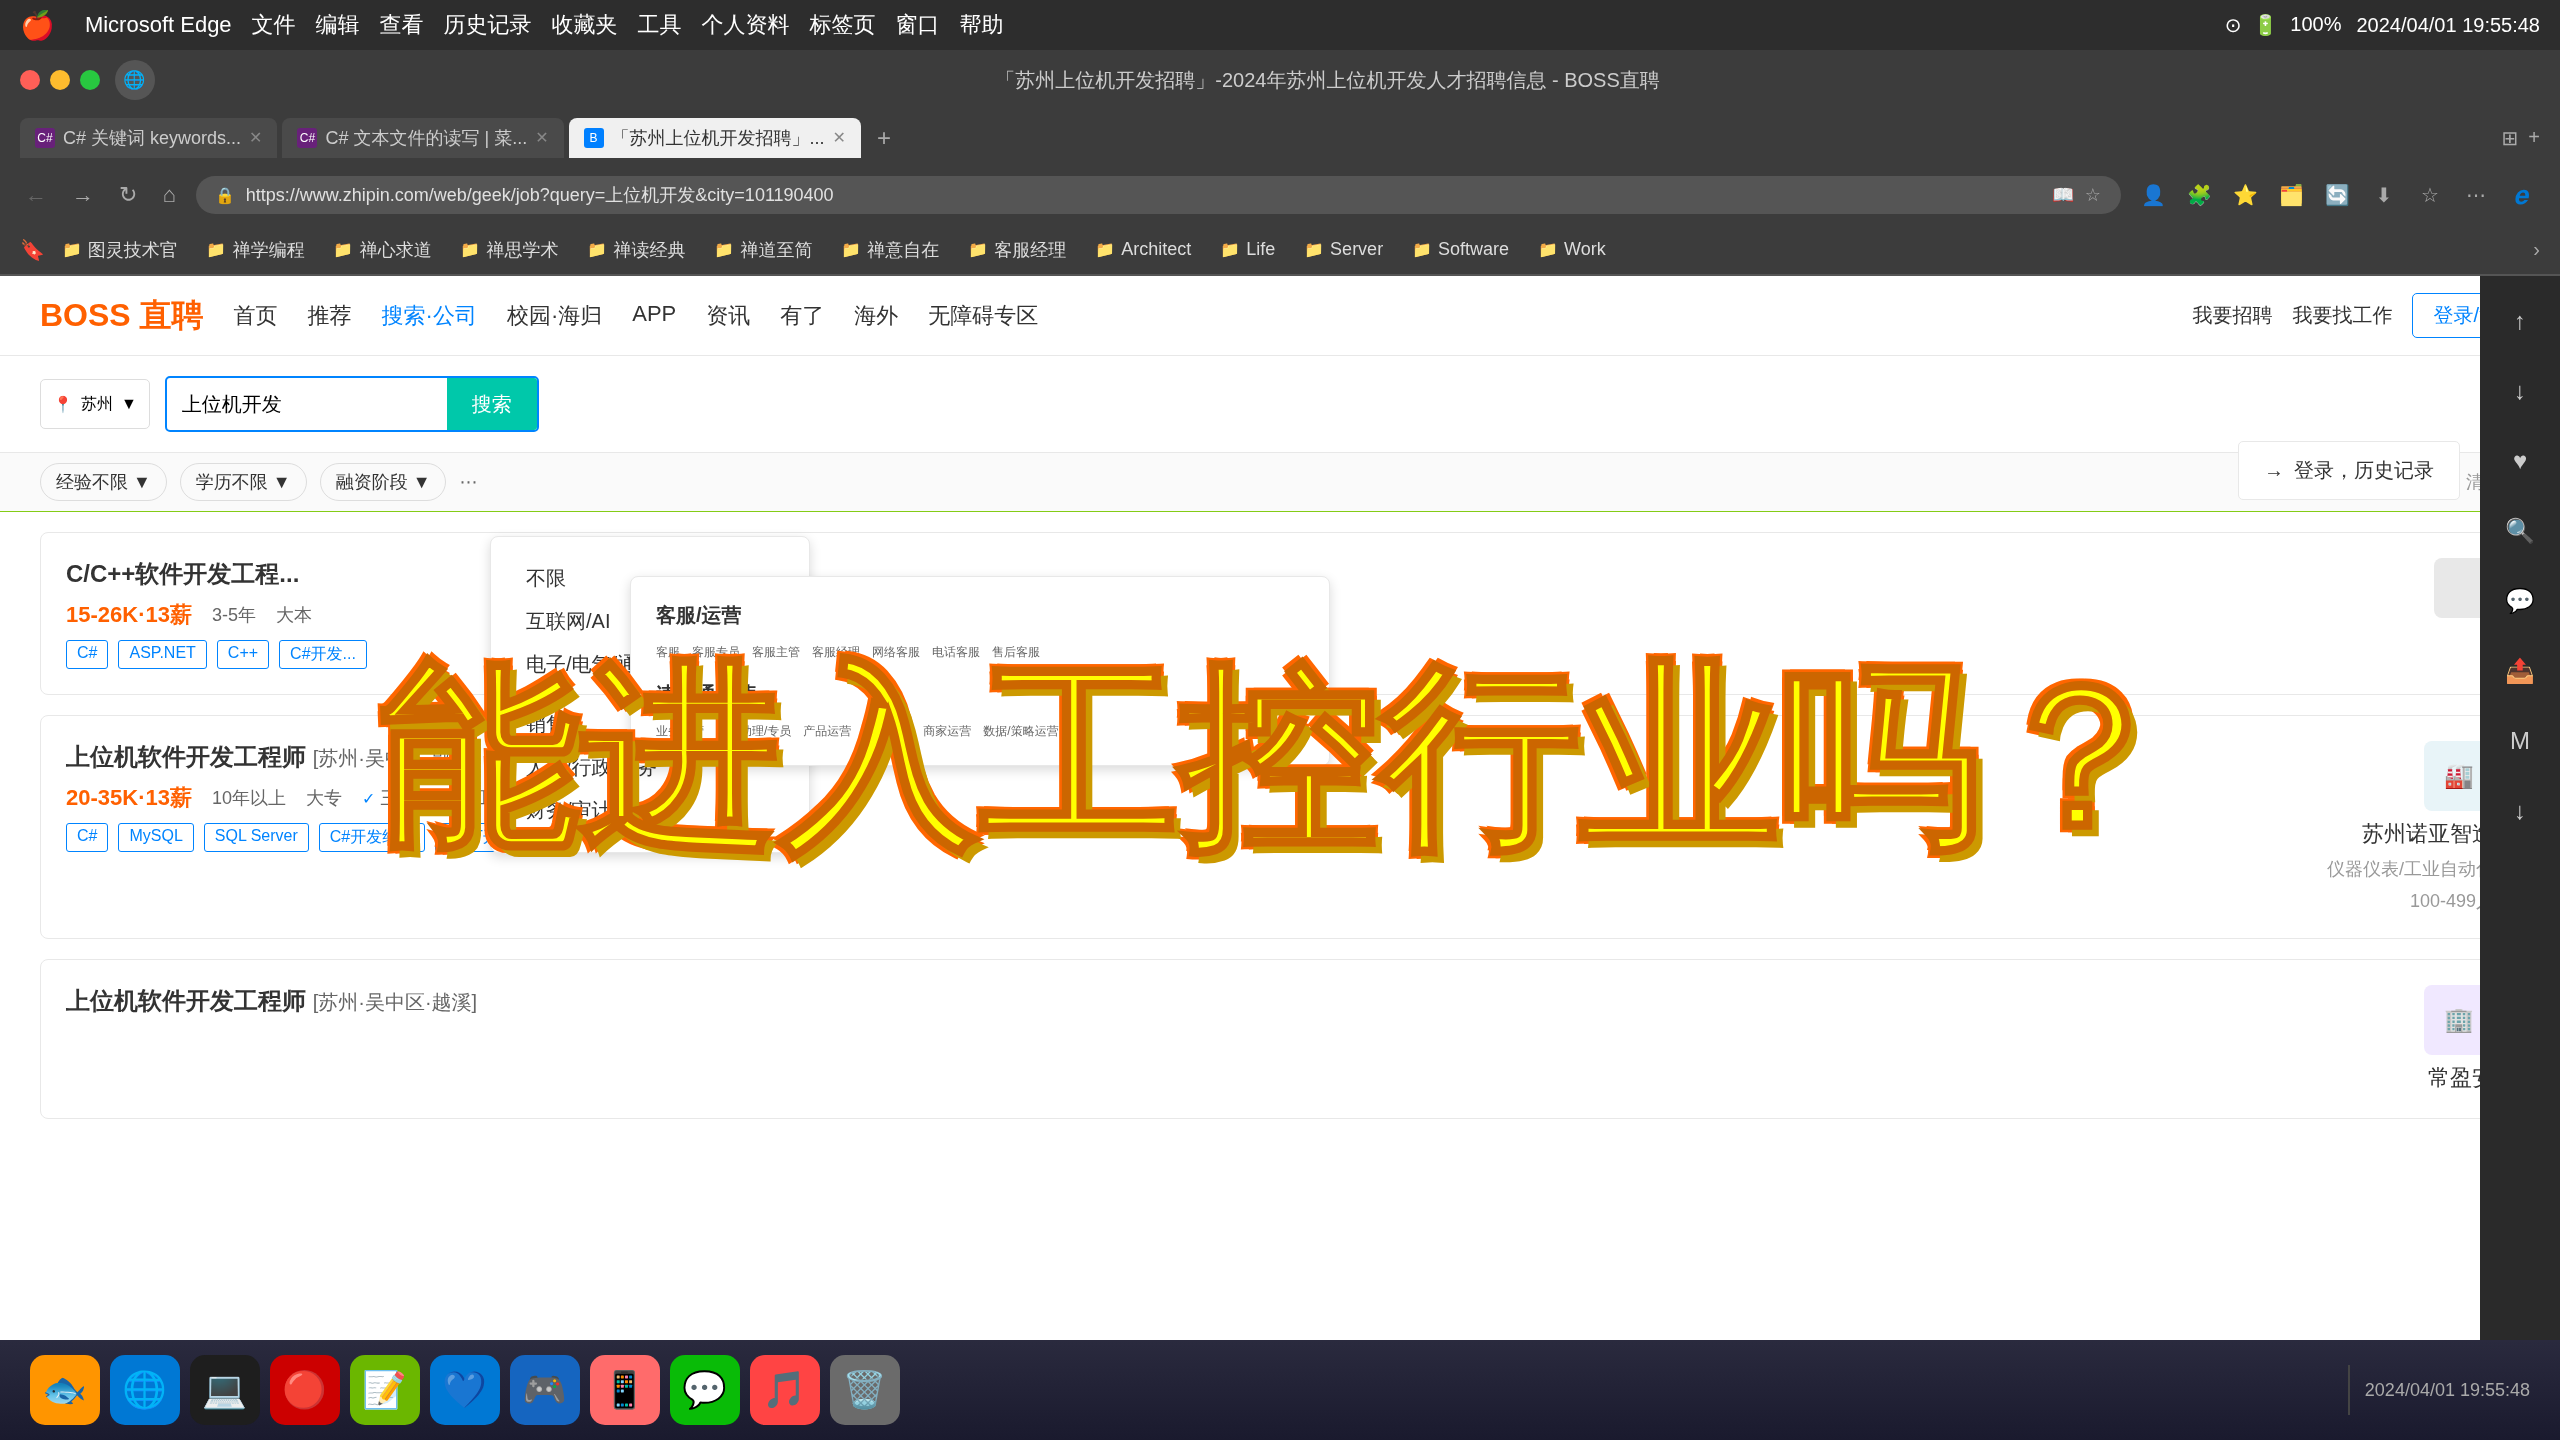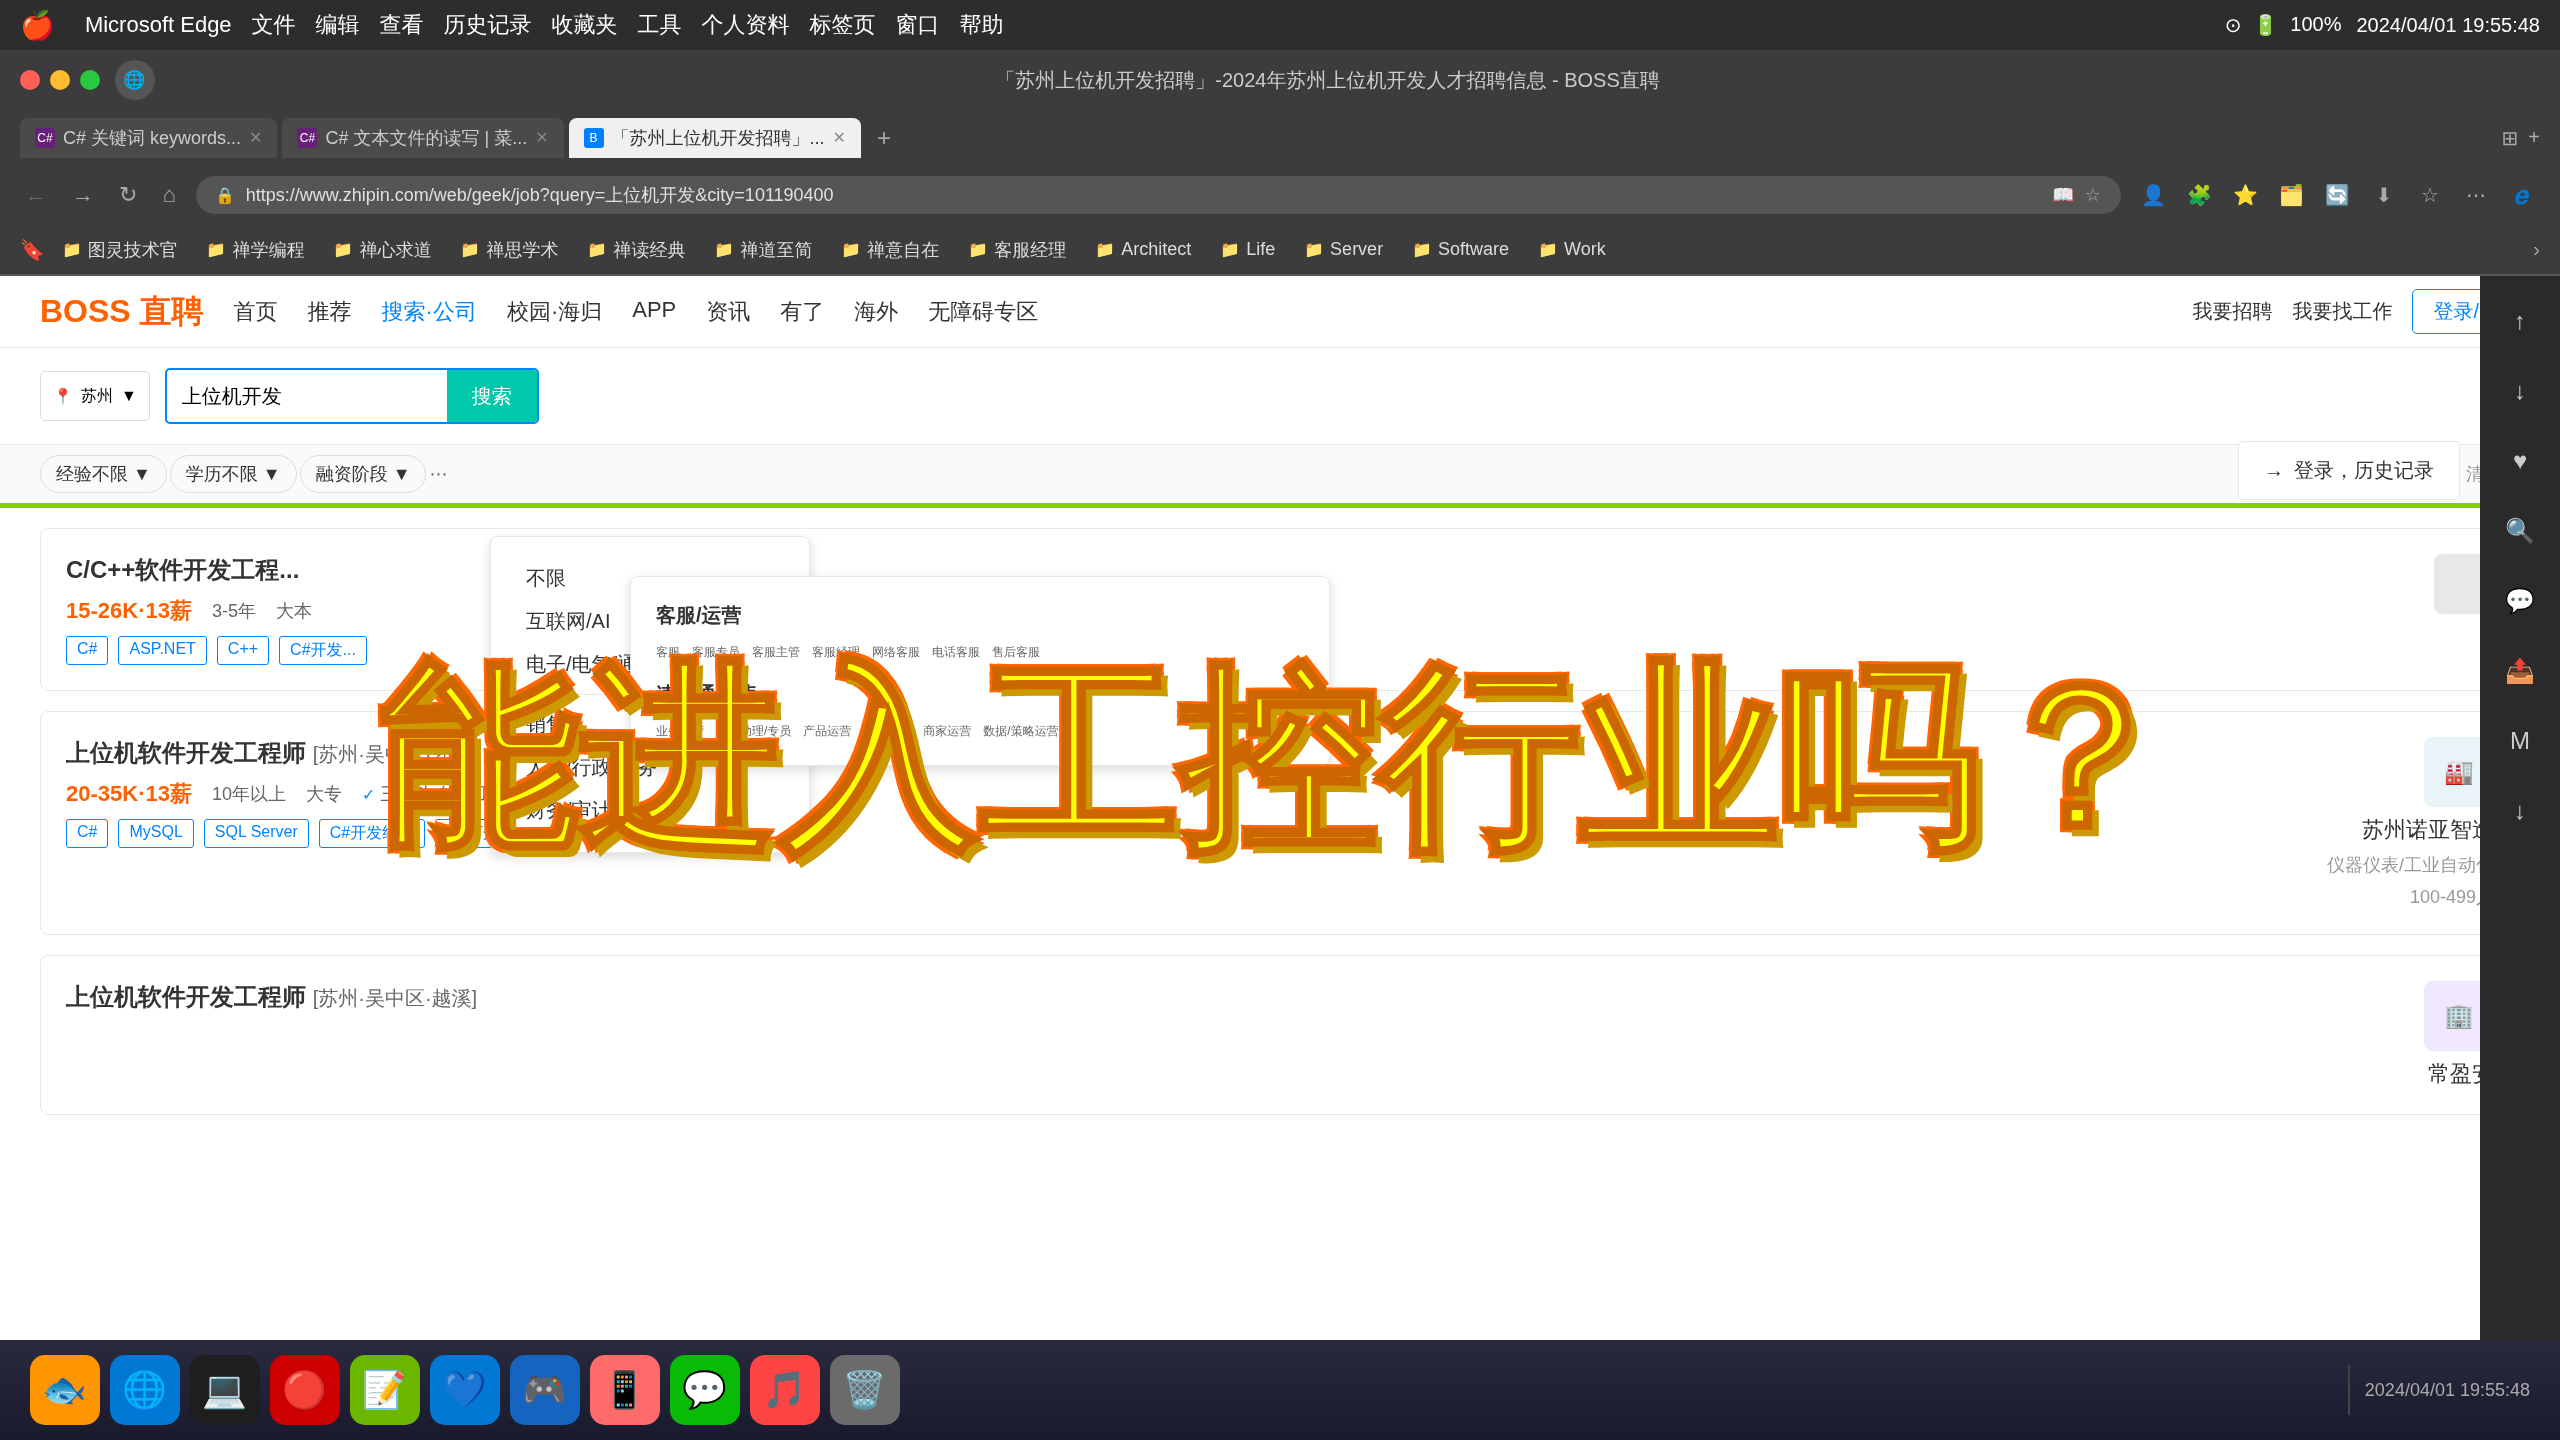--- a/index.html
+++ b/index.html
@@ -149,21 +149,21 @@
     .boss-site {
       width: 100%;
       height: 100%;
       background: #fff;
       position: relative;
       overflow: hidden;
     }
 
     
     .boss-header {
-      height: 72px;
+      height: 80px;
       background: #fff;
       border-bottom: 1px solid #e8e8e8;
       display: flex;
       align-items: center;
       padding: 0 40px;
       gap: 30px;
     }
     .boss-logo {
       font-size: 32px;
       font-weight: bold;
@@ -207,24 +207,24 @@
       background: #00c8aa;
       color: white;
       border: none;
       padding: 0 25px;
       height: 100%;
       font-size: 20px;
       cursor: pointer;
     }
     .filter-bar {
       display: flex;
-      gap: 3px;
+      gap: 13px;
       padding: 10px 40px;
       background: #fafafa;
-      border-bottom: 5px solid #84cc16;
+      border-bottom: 1px solid #84cc16;
       align-items: center;
     }
     .filter-tag {
       padding: 6px 15px;
       border: 1px solid #ddd;
       border-radius: 20px;
       font-size: 18px;
       color: #333;
       cursor: pointer;
       display: flex;

